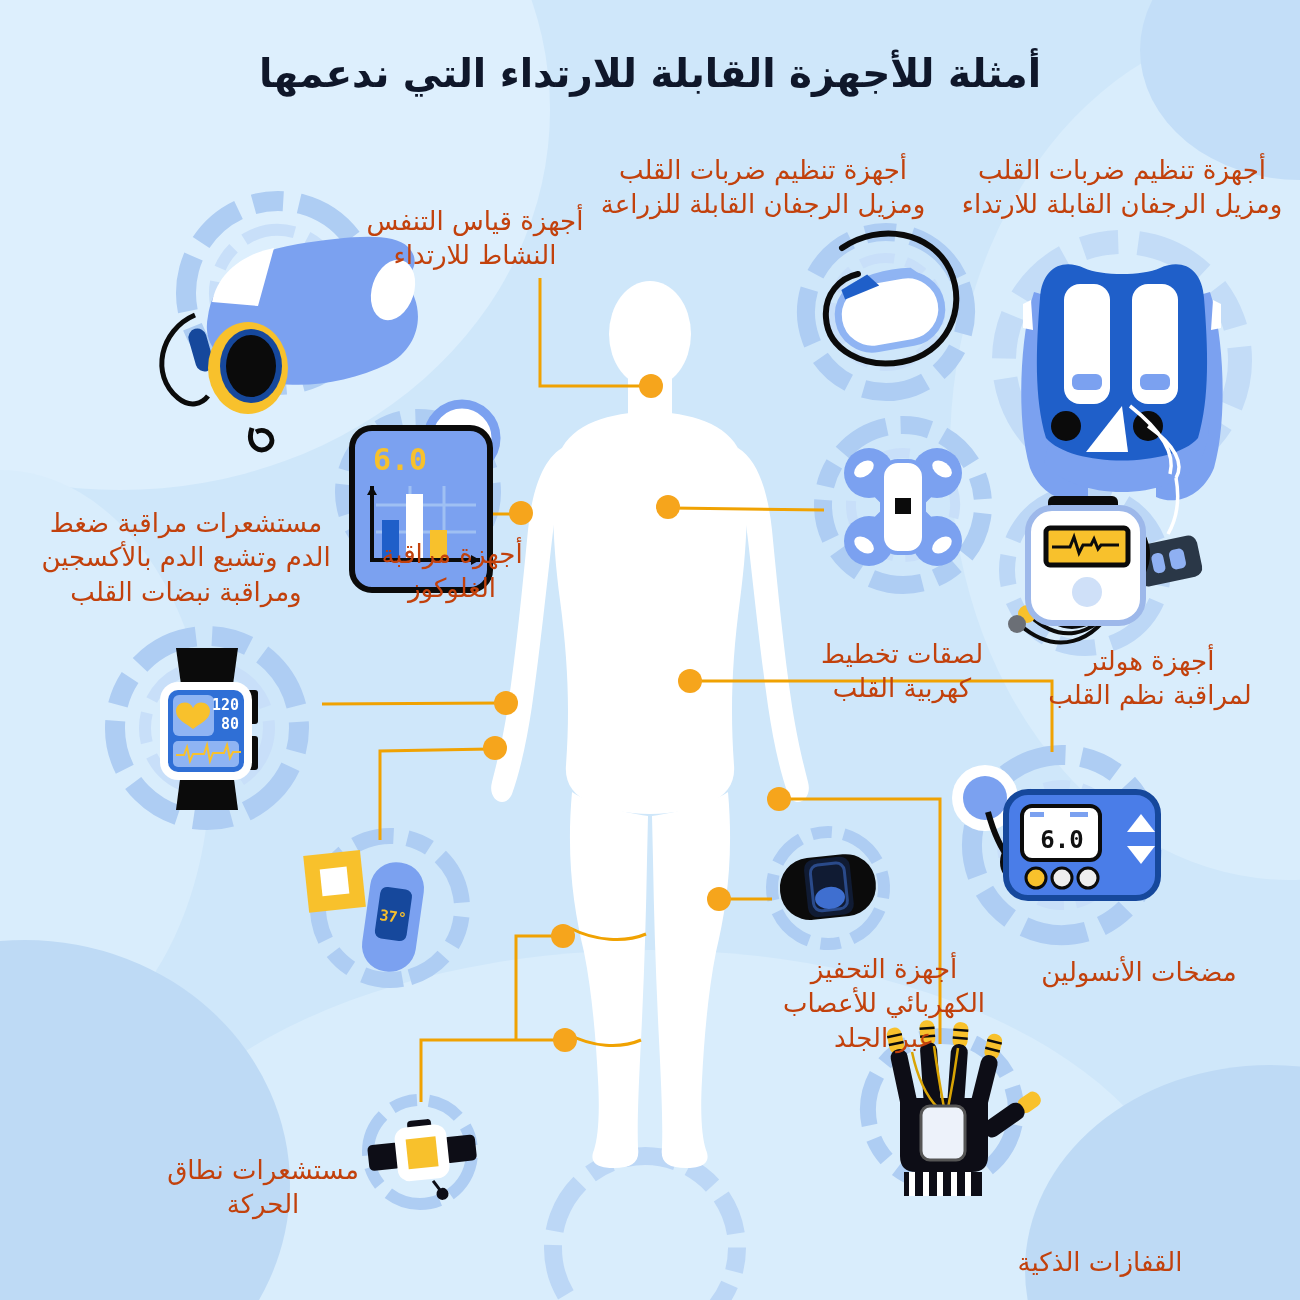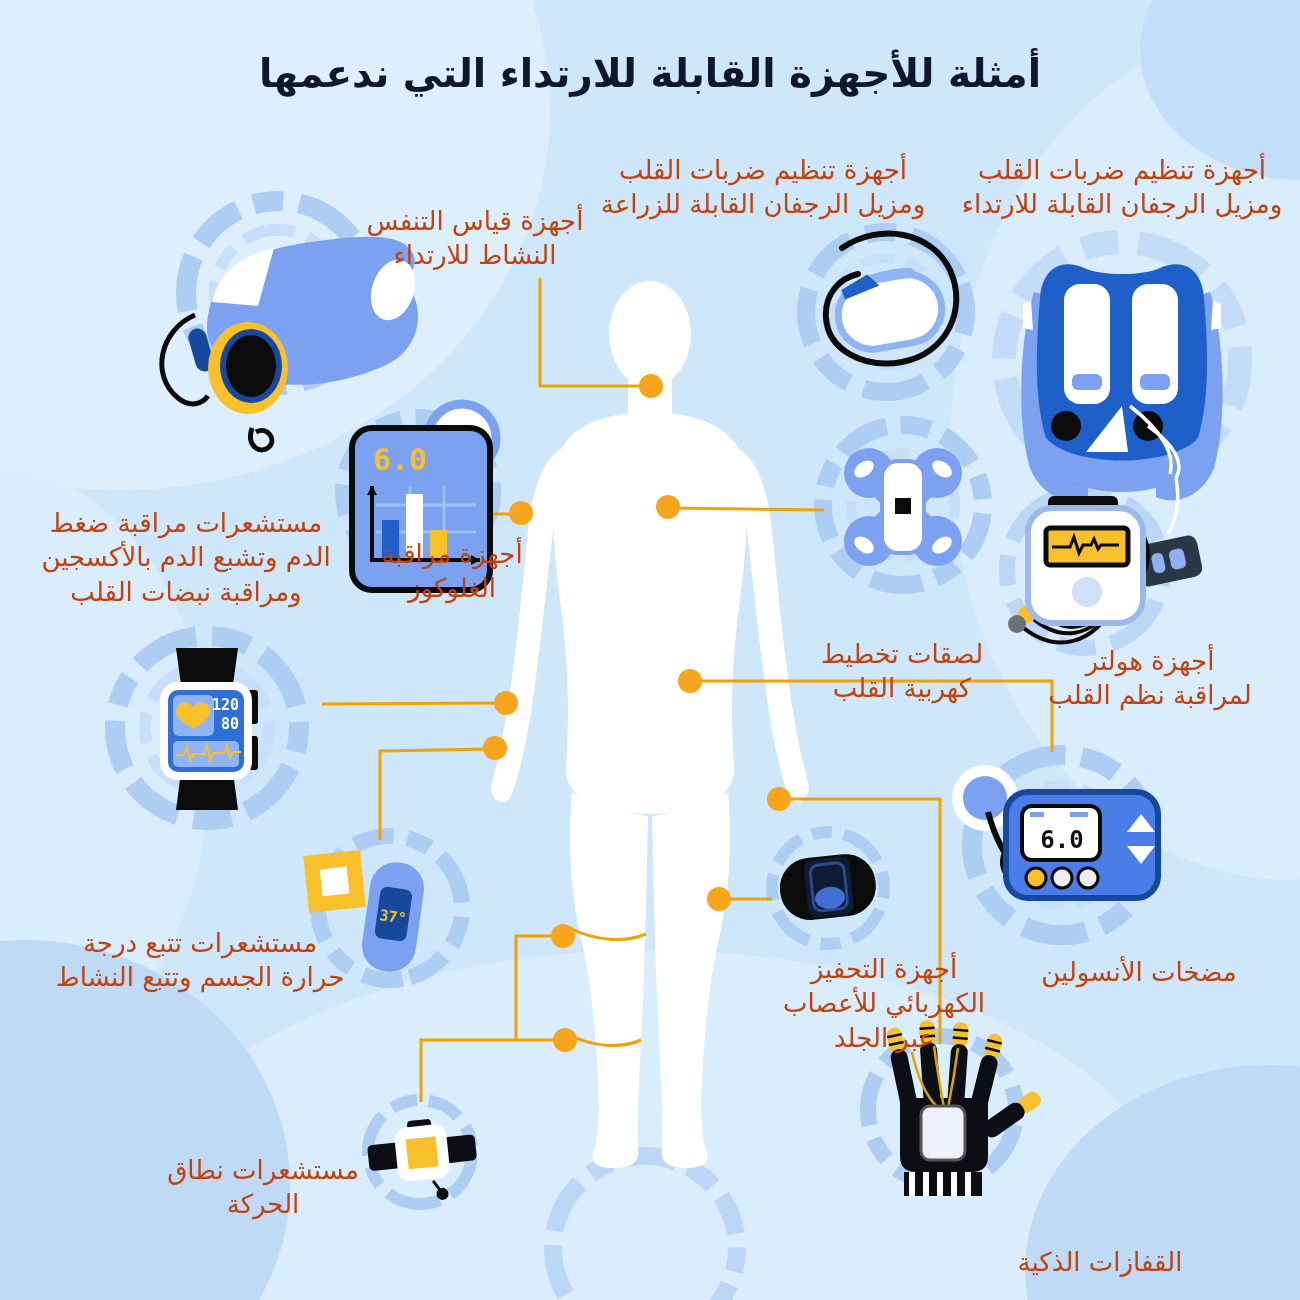--- a/index.html
+++ b/index.html
@@ -300,21 +300,19 @@
   <div class="lbl" style="left:186px;top:557px;">مستشعرات مراقبة ضغط
 الدم وتشبع الدم بالأكسجين
 ومراقبة نبضات القلب</div>
   <div class="lbl" style="left:452px;top:571px;">أجهزة مراقبة
 الغلوكوز</div>
   <div class="lbl" style="left:902px;top:630px;margin-top:41px;">لصقات تخطيط
 كهربية القلب</div>
   <div class="lbl" style="left:1150px;top:678px;text-align:center;">أجهزة هولتر
 لمراقبة نظم القلب</div>
   <div class="lbl" style="left:1139px;top:953px;margin-top:19px;">مضخات الأنسولين</div>
-  <div class="lbl" style="left:200px;top:960px;">مستشعرات تتبع درجة
-حرارة الجسم وتتبع النشاط</div>
   <div class="lbl" style="left:263px;top:1187px;">مستشعرات نطاق
 الحركة</div>
   <div class="lbl" style="left:884px;top:1003px;">أجهزة التحفيز
 الكهربائي للأعصاب
 عبر الجلد</div>
   <div class="lbl" style="left:1100px;top:1262px;">القفازات الذكية</div>
 </div>
 
 </body></html>

